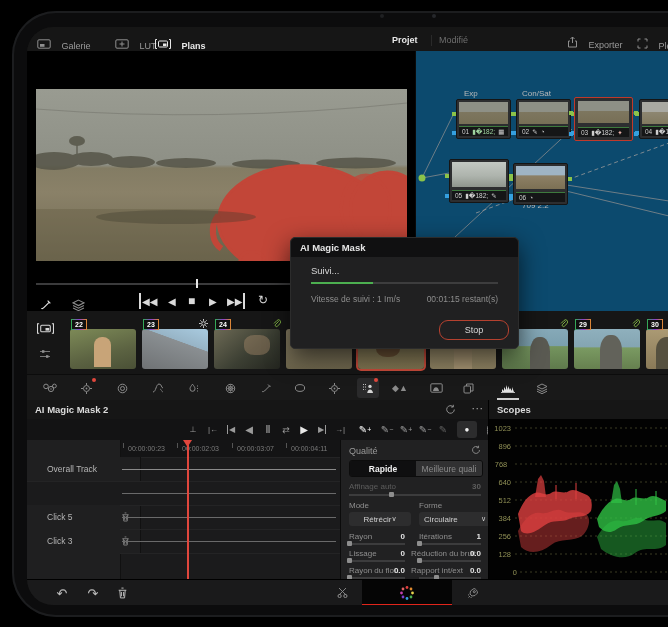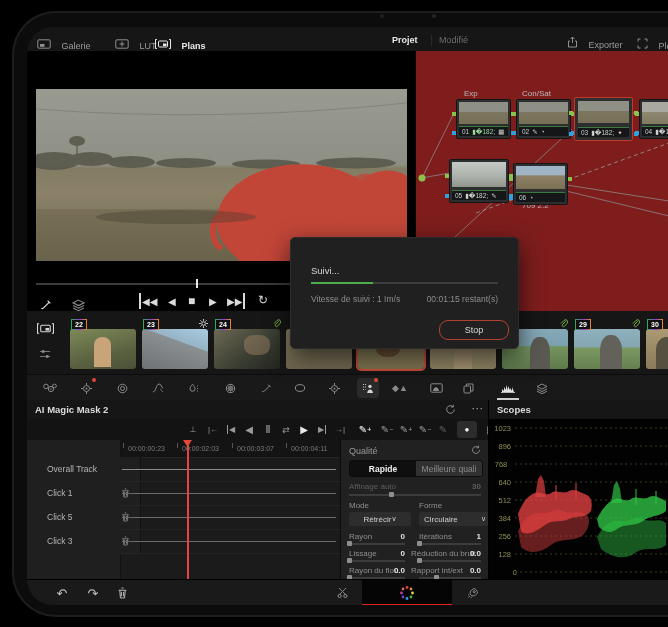--- a/index.html
+++ b/index.html
@@ -20,21 +20,21 @@
   .ic{display:inline-flex;align-items:center;justify-content:center;color:#8f8f8f;}
   svg.s{display:block;}
   
   .bx{display:inline-block;width:13px;height:10px;border:1px solid #8a8a8a;border-radius:2px;position:relative;}
   .bx .in{position:absolute;background:#8a8a8a;}
   
   .viewer{position:absolute;left:0;top:24px;width:388px;height:260px;background:#000;}
   .video{position:absolute;left:9px;top:38px;width:371px;height:172px;overflow:hidden;
          background:linear-gradient(180deg,#999b91 0%,#8e9086 44%,#837c64 46%,#8a8168 60%,#6f6952 100%);}
   
-  .nodepanel{position:absolute;left:388px;top:24px;width:253px;height:260px;background:#7f1d1d;border-left:1px solid #0a0a0a;}
+  .nodepanel{position:absolute;left:388px;top:24px;width:253px;height:260px;background:#0c4a6e;border-left:1px solid #0a0a0a;}
   .node{position:absolute;background:#2d2e30;border:1px solid #151515;border-radius:2px;}
   .node .nt{position:absolute;left:2px;top:2px;right:2px;height:22px;background:linear-gradient(180deg,#8e9086 46%,#7d765f 47%,#776f56 100%);}
   .node .nb{position:absolute;left:2px;bottom:2px;right:2px;height:9px;background:#151617;display:flex;align-items:center;gap:3px;
             font-size:6.5px;color:#cfcfcf;padding:0 3px;border-top:1.5px solid #3d7a3d;}
   .port{position:absolute;width:4px;height:4px;}
   .pg{background:#8bc34a;} .pb{background:#35a0e0;}
   .nlabel{position:absolute;font-size:8px;color:#b9b9b9;white-space:nowrap;}
   
   .dialog{position:absolute;left:263px;top:210px;width:227px;height:110px;background:#202021;border:1px solid #2c2c2c;
           border-radius:5px;box-shadow:0 8px 24px rgba(0,0,0,.65);z-index:40;}
@@ -707,28 +707,20 @@
           <span class="tc" style="left:210px;top:5px;">00:00:03:07</span>
           <span class="tc" style="left:264px;top:5px;">00:00:04:11</span>
           <div class="tick" style="left:96px;top:3px;"></div>
           <div class="tick" style="left:150px;top:3px;"></div>
           <div class="tick" style="left:205px;top:3px;"></div>
           <div class="tick" style="left:259px;top:3px;"></div>
 
           <div class="tlhead" style="top:0;height:17px;"></div>
           <div class="tlhead" style="top:17px;height:24px;padding-left:20px;">
               <span>Overall Track</span>
-            </div>
-          <div class="tlhead" style="top:41px;height:24px;padding-left:20px;">
-              <span>Click 1</span>
-              <span class="ic" style="position:absolute;right:10px;">
-                <svg class="s" width="9" height="10">
-                  <use href="#sy-trash"></use>
-                </svg>
-              </span>
             </div>
           <div class="tlhead" style="top:65px;height:24px;padding-left:20px;">
               <span>Click 5</span>
               <span class="ic" style="position:absolute;right:10px;">
                 <svg class="s" width="9" height="10">
                   <use href="#sy-trash"></use>
                 </svg>
               </span>
             </div>
           <div class="tlhead" style="top:89px;height:24px;padding-left:20px;">
@@ -876,20 +868,21 @@
                 <path opacity=".7" d="M96 84 L99 66 L102 62 L105 70 L107 84 Z"></path>
                 <rect x="120" y="70" width="2" height="16" opacity=".5"></rect>
                 <rect x="140" y="72" width="2" height="14" opacity=".5"></rect>
               </g>
             </svg>
           </div>
         </div>
       </div>
 
       <div class="dialog">
+        <div class="dt">AI Magic Mask</div>
         <span class="a" style="left:20px;top:27px;font-size:9.5px;color:#d5d5d5;">Suivi...</span>
         <div class="a" style="left:20px;top:44px;width:187px;height:2px;background:#3d3d3e;">
           <div style="height:2px;background:#4caf50;width:33%;"></div>
         </div>
         <span class="a lbl" style="left:20px;top:56px;font-size:8.5px;color:#8d8d8d;text-align:center;">Vitesse de suivi :  1 Im/s</span>
         <span class="a lbl" style="right:20px;top:56px;font-size:8.5px;color:#8d8d8d;">00:01:15 restant(s)</span>
         <div class="stopbtn">Stop</div>
       </div>
 
       <div class="bottombar">

